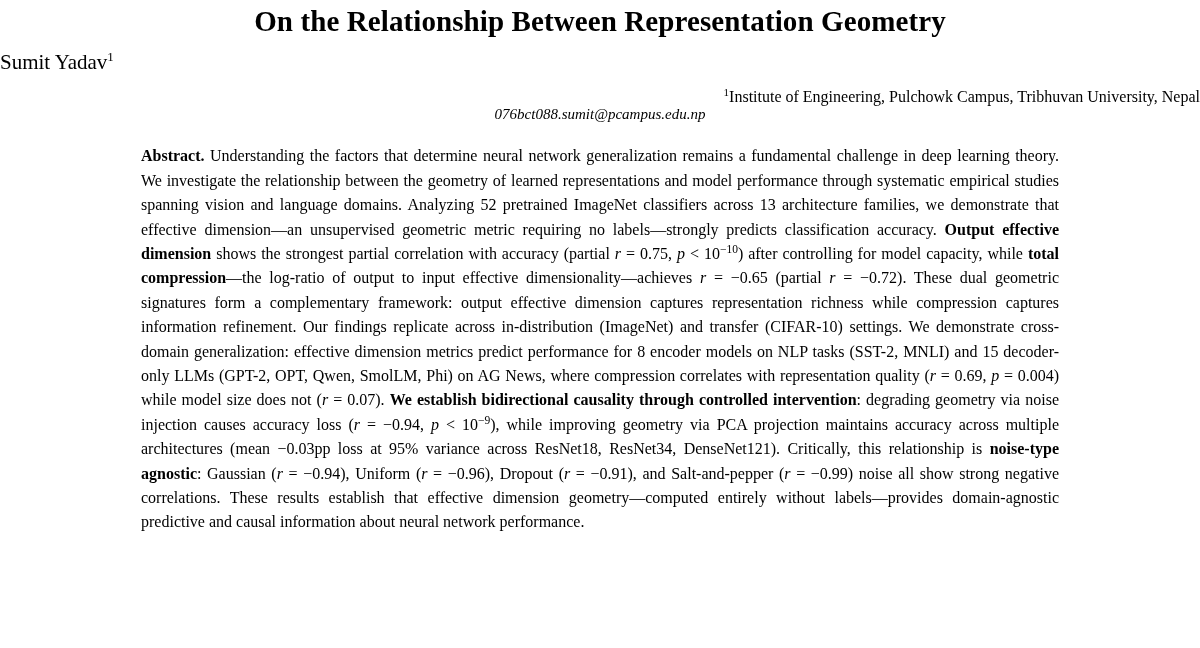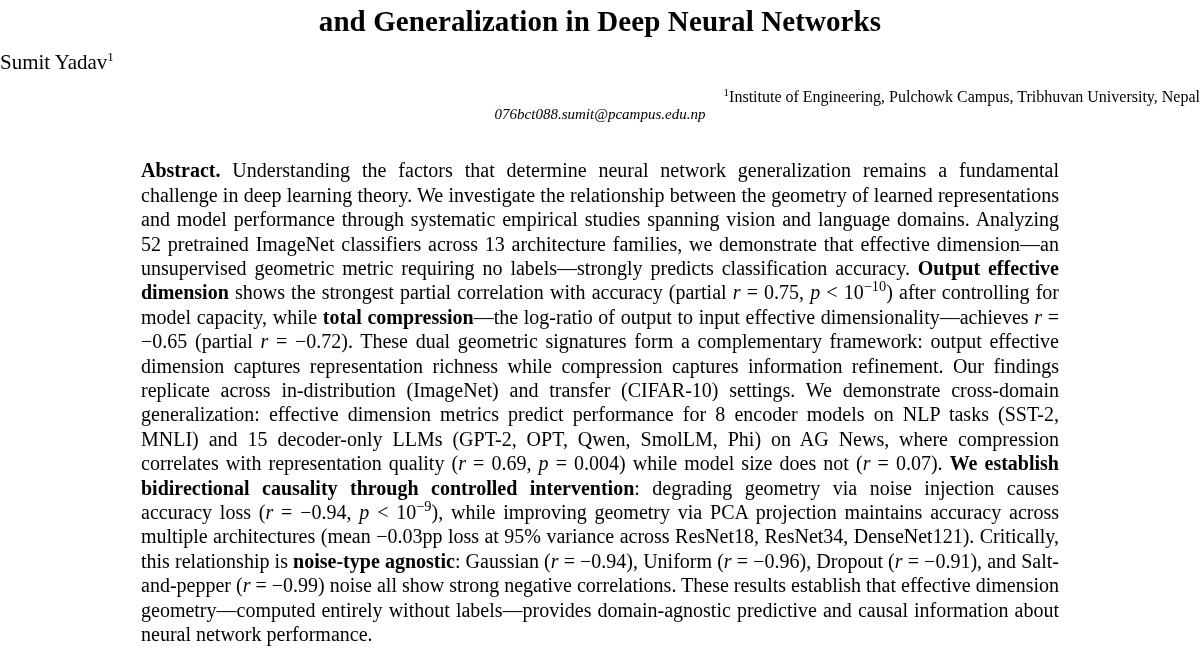--- a/index.html
+++ b/index.html
@@ -53,24 +53,24 @@
   }
   .email {
     text-align: center;
     font-size: 15px;
     font-style: italic;
     margin-top: 0;
     font-family: "Liberation Serif", serif;
   }
   .abstract {
     width: 918px;
-    margin: 35px auto 0 auto;
+    margin: 21px auto 0 auto;
     text-align: justify;
     text-justify: inter-word;
-    font-size: 20px;
+    font-size: 16px;
     line-height: 24.4px;
     font-family: "Liberation Serif", serif;
     hyphens: auto;
   }
   .abstract b {
     font-weight: bold;
   }
   .abstract i {
     font-style: italic;
   }
@@ -79,21 +79,21 @@
     vertical-align: super;
     line-height: 0;
   }
 </style>
 </head>
 <body>
 
 <div class="page">
 
   <div class="title">
-    <div>and Generalization in Deep Neural Networks</div>
+    <div>On the Relationship Between Representation Geometry</div>
   </div>
 
   <div class="author">
     <span>Sumit Yadav</span><span class="sup">1</span>
   </div>
 
   <div class="affiliation">
     <span class="sup">1</span><span>Institute of Engineering, Pulchowk Campus, Tribhuvan University, Nepal</span>
   </div>
 

